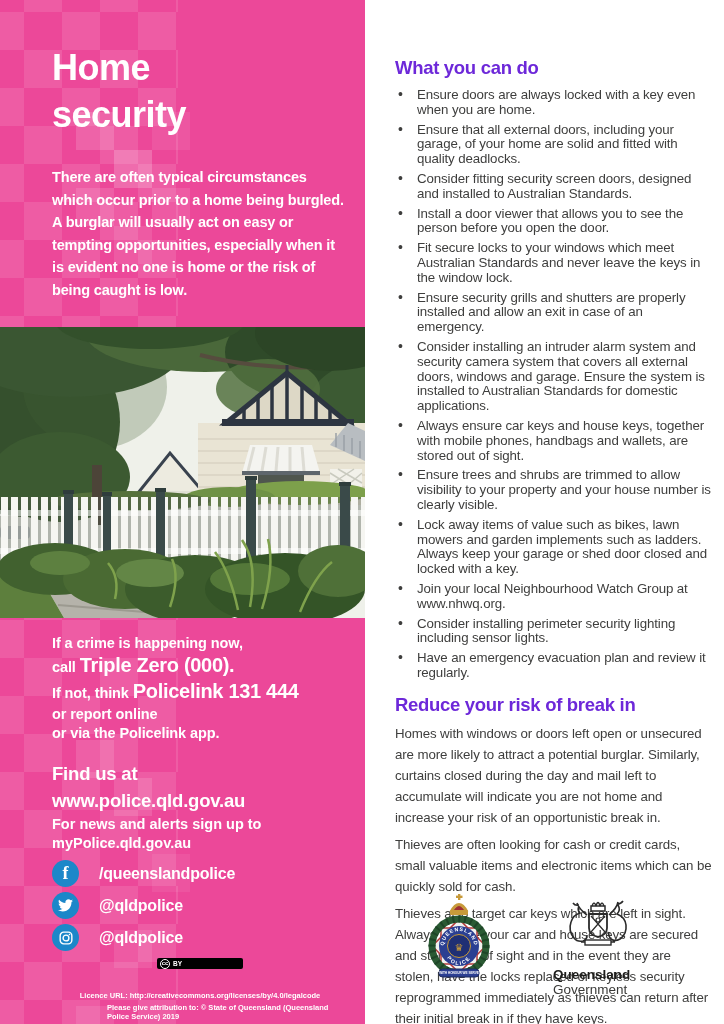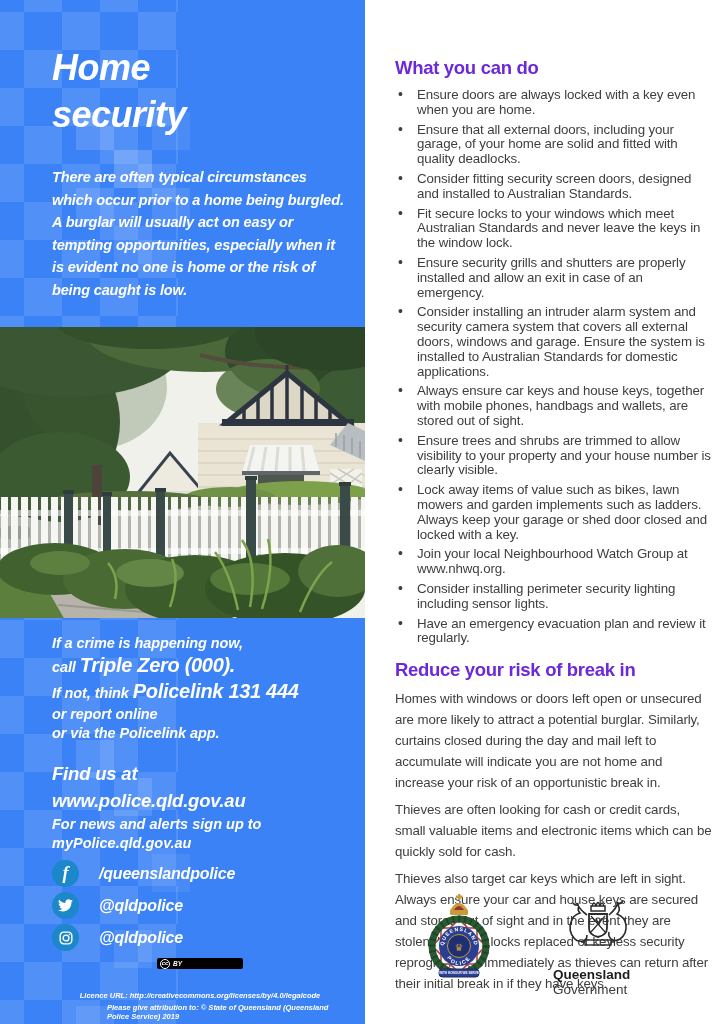--- a/index.html
+++ b/index.html
@@ -3,21 +3,21 @@
 <meta charset="utf-8">
 <style>
   html,body{margin:0;padding:0;}
   body{
     width:724px;height:1024px;position:relative;overflow:hidden;
     background:#ffffff;font-family:"Liberation Sans",sans-serif;
   }
   
   .left-panel{
     position:absolute;left:0;top:0;width:365px;height:1024px;
-    background:#3b82f6;color:#fff;font-style:italic;
+    background:#ec4899;color:#fff;
   }
   .checker{
     position:absolute;left:-14px;top:-26px;width:192px;height:1076px;
     background:repeating-conic-gradient(rgba(255,255,255,.11) 0% 25%, transparent 0% 50%);
     background-size:76px 76px;pointer-events:none;
   }
   .sq{position:absolute;width:38px;height:38px;pointer-events:none;}
   .page-title{
     position:absolute;left:52px;top:44px;
     font-size:36px;font-weight:bold;line-height:47px;letter-spacing:-.5px;
@@ -289,20 +289,21 @@
   </div>
 </div>
 
 <div class="right-col">
   <h2 class="h-blue h-what">What you can do</h2>
   <ul class="bullets">
 
   <li>Ensure doors are always locked with a key even when you are home.</li>
       <li>Ensure that all external doors, including your garage, of your home are solid and fitted with quality deadlocks.</li>
       <li>Consider fitting security screen doors, designed and installed to Australian Standards.</li>
+      <li>Install a door viewer that allows you to see the person before you open the door.</li>
       <li>Fit secure locks to your windows which meet Australian Standards and never leave the keys in the window lock.</li>
       <li>Ensure security grills and shutters are properly installed and allow an exit in case of an emergency.</li>
       <li>Consider installing an intruder alarm system and security camera system that covers all external doors, windows and garage. Ensure the system is installed to Australian Standards for domestic applications.</li>
       <li>Always ensure car keys and house keys, together with mobile phones, handbags and wallets, are stored out of sight.</li>
       <li>Ensure trees and shrubs are trimmed to allow visibility to your property and your house number is clearly visible.</li>
       <li>Lock away items of value such as bikes, lawn mowers and garden implements such as ladders. Always keep your garage or shed door closed and locked with a key.</li>
       <li>Join your local Neighbourhood Watch Group at www.nhwq.org.</li>
       <li>Consider installing perimeter security lighting including sensor lights.</li>
       <li>Have an emergency evacuation plan and review it regularly.</li>
     </ul>

